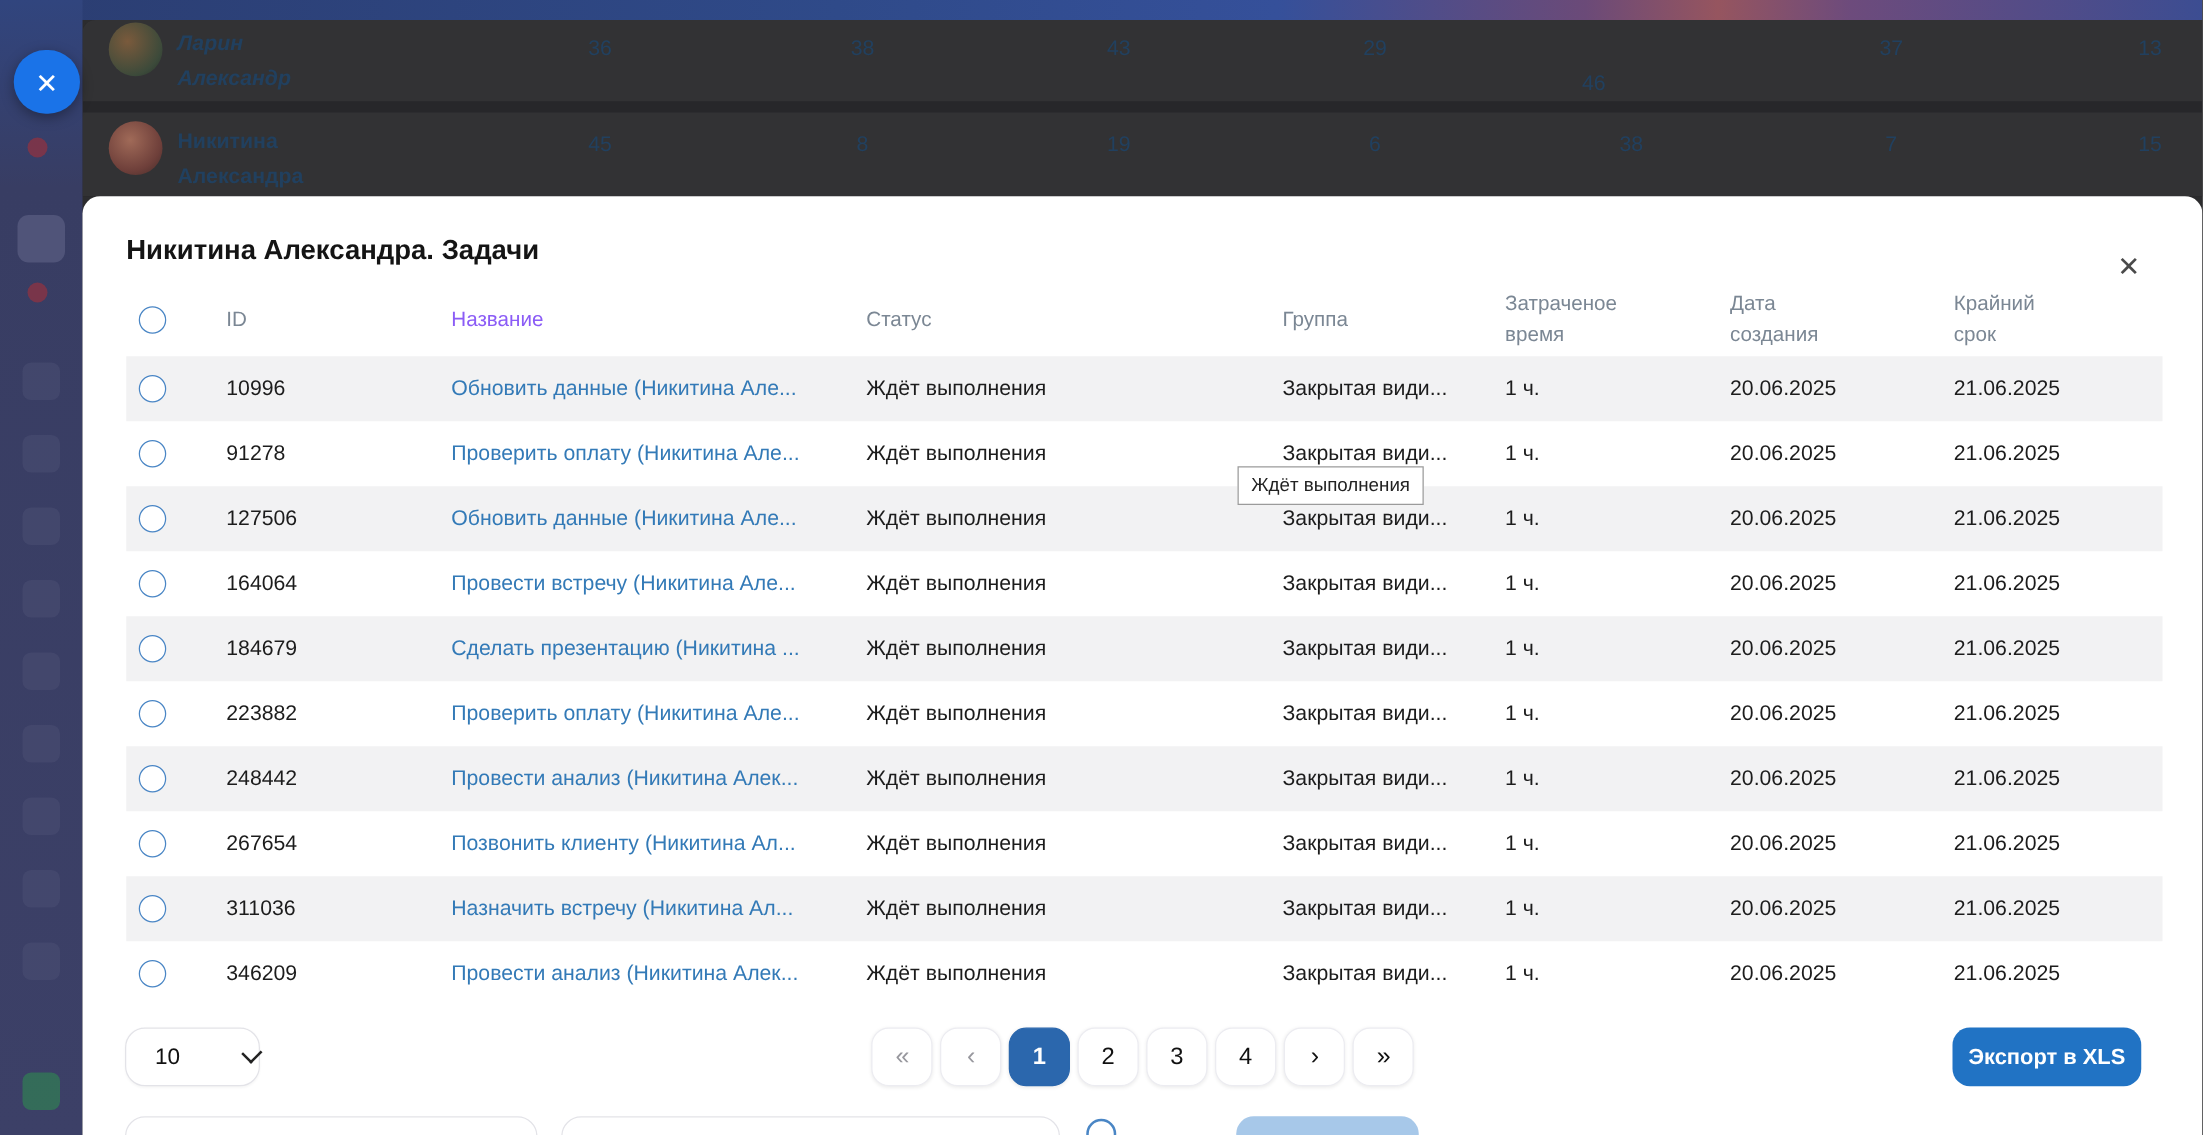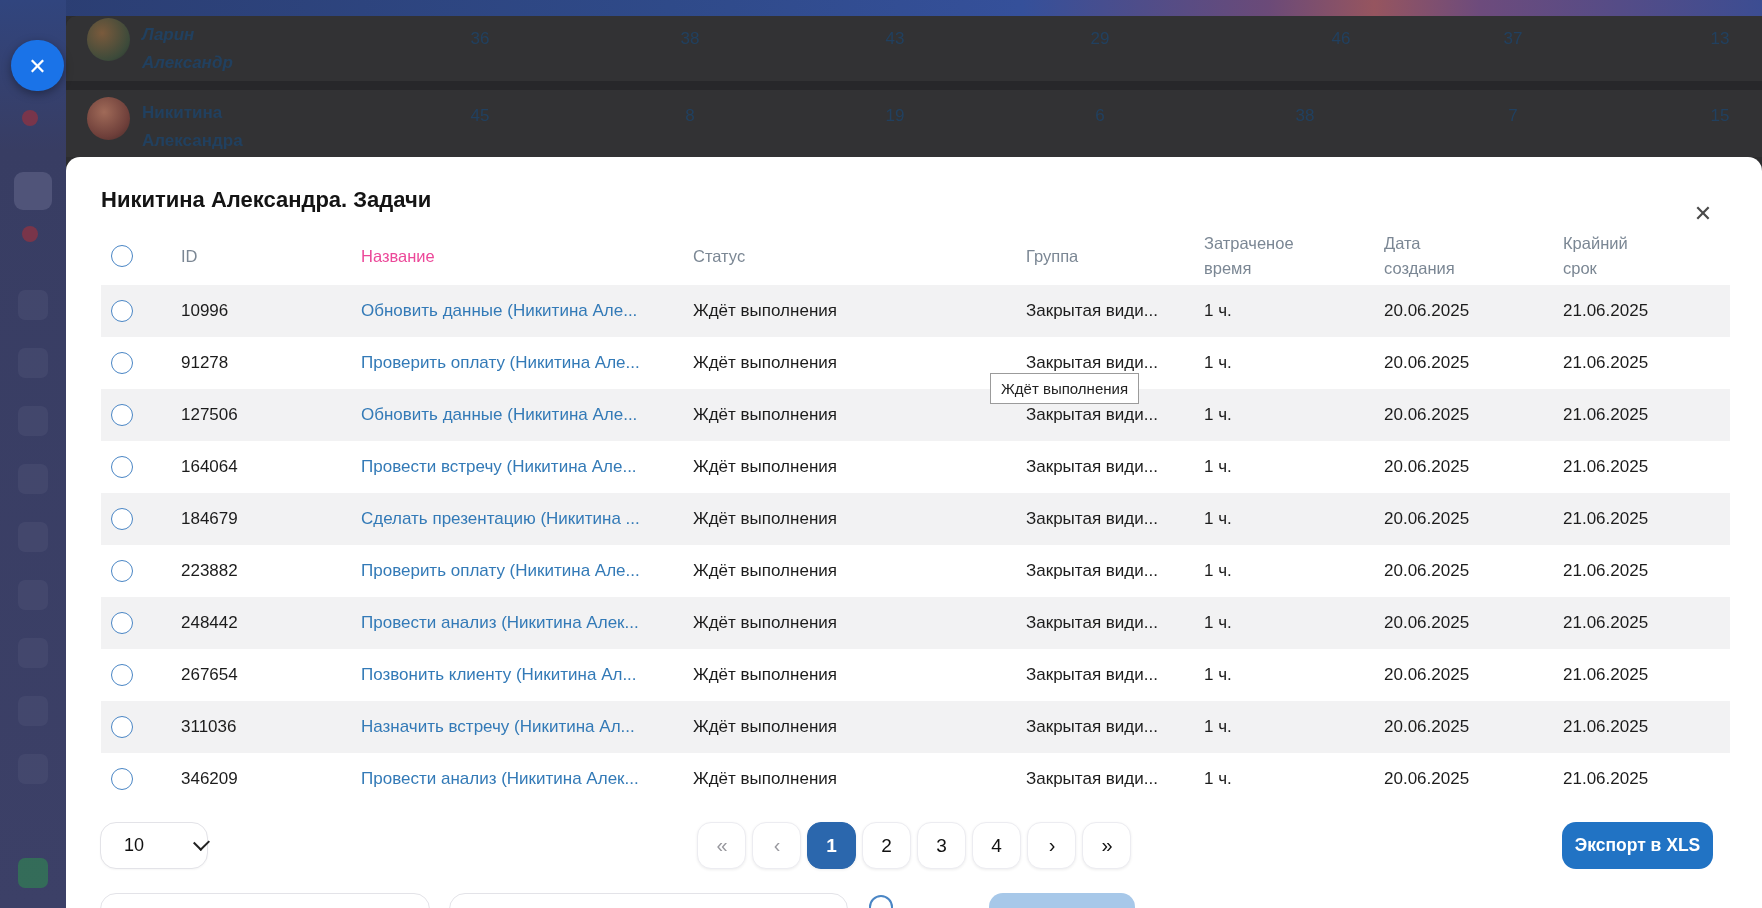--- a/index.html
+++ b/index.html
@@ -121,21 +121,21 @@
       <div class="bg-row r0">
         <div class="bg-avatar a0"></div>
         <div class="bg-name">
           <span>Ларин</span>
           <span>Александр</span>
         </div>
         <span class="bg-val" style="left: 414px;">36</span>
         <span class="bg-val" style="left: 624px;">38</span>
         <span class="bg-val" style="left: 829px;">43</span>
         <span class="bg-val" style="left: 1034px;">29</span>
-        <span class="bg-val" style="left: 1275px;">46</span>
+        <span class="bg-val" style="left: 1209px; margin-top: 28px;">46</span>
         <span class="bg-val" style="left: 1447px;">37</span>
         <span class="bg-val" style="left: 1654px;">13</span>
       </div>
       <div class="bg-row r1">
         <div class="bg-avatar a1"></div>
         <div class="bg-name">
           <span>Никитина</span>
           <span>Александра</span>
         </div>
         <span class="bg-val" style="left: 414px;">45</span>
@@ -150,21 +150,21 @@
 
   <div class="modal">
     <div class="modal-title">Никитина Александра. Задачи</div>
     <div class="modal-close">✕</div>
 
     <div class="thead">
       <div class="c-radio">
           <span class="radio"></span>
         </div>
       <div class="c-id hc">ID</div>
-      <div class="c-name hc" style="color:#ec4899;cursor:default;">Название</div>
+      <div class="c-name hc" style="color:#8b5cf6;cursor:default;">Название</div>
       <div class="c-status hc">Статус</div>
       <div class="c-group hc">Группа</div>
       <div class="c-time hc" style="padding-right:60px;box-sizing:border-box;">Затраченое время</div>
       <div class="c-created hc" style="padding-right:70px;box-sizing:border-box;">Дата создания</div>
       <div class="c-deadline hc" style="padding-right:80px;box-sizing:border-box;">Крайний срок</div>
     </div>
 
     <div class="tbody">
         <div class="trow odd">
           <div class="c-radio">

